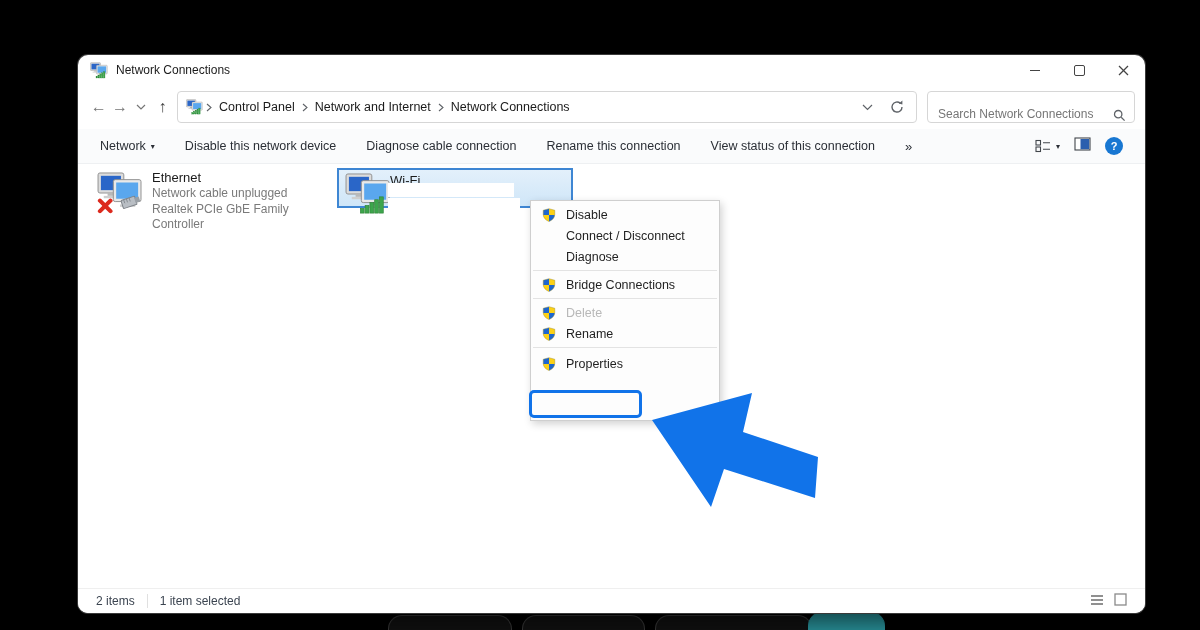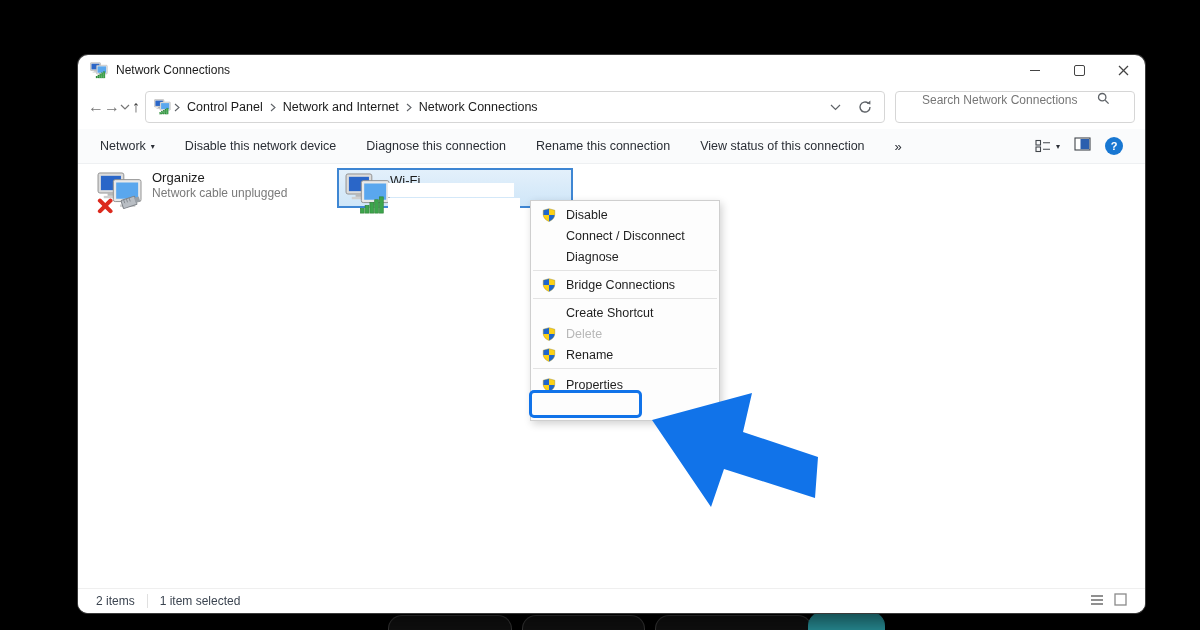--- a/index.html
+++ b/index.html
@@ -22,21 +22,21 @@
   .navrow{position:absolute;left:0;top:30px;right:0;height:44px;display:flex;align-items:center;padding:0 10px;}
   .nav-btn{width:30px;height:30px;display:flex;align-items:center;justify-content:center;
            font-size:16px;color:#767676;}
   .nav-up{color:#3f3f3f;}
   .addressbar{height:30px;flex:0 0 722px;margin-left:4px;border:1px solid #d6d6d6;border-radius:4px;
               display:flex;align-items:center;padding:0 8px;background:#fff;}
   .crumb{font-size:12.5px;color:#1b1b1b;padding:0 4px;white-space:nowrap;}
   .crumb-sep{display:flex;align-items:center;padding:0 3px;}
   .addr-spacer{flex:1;}
   .searchbox{height:30px;flex:0 0 190px;margin-left:10px;border:1px solid #d6d6d6;border-radius:4px;
-             display:flex;align-items:flex-start;background:#fff;padding:0 24px;}
+             display:flex;align-items:flex-end;background:#fff;padding:0 8px;}
   .searchbox input{border:none;outline:none;flex:1;font-size:12px;color:#444;min-width:0;
                    font-family:"Liberation Sans","DejaVu Sans",sans-serif;}
   .searchbox input::placeholder{color:#767676;}
 
   
   .cmdbar{position:absolute;left:0;top:74px;right:0;height:34px;background:#fafbfc;
           border-bottom:1px solid #eef0f2;display:flex;align-items:center;padding:0 22px;}
   .cmd-item{font-size:12.5px;color:#2b2f36;margin-right:30px;white-space:nowrap;}
   .caret{font-size:8px;color:#2b2f36;margin-left:5px;vertical-align:1px;}
   .cmd-overflow{font-size:13px;color:#2b2f36;margin-right:0;}
@@ -192,21 +192,21 @@
         <line x1="8.2" y1="8.2" x2="11.6" y2="11.6" stroke="#5f6368" stroke-width="1.3"></line>
       </svg>
     </div>
   </div>
 
   <div class="cmdbar">
     <span class="cmd-item">
       <span>Network</span><span class="caret">▾</span>
     </span>
     <span class="cmd-item">Disable this network device</span>
-    <span class="cmd-item">Diagnose this connection</span>
+    <span class="cmd-item">Diagnose cable connection</span>
     <span class="cmd-item">Rename this connection</span>
     <span class="cmd-item">View status of this connection</span>
     <span class="cmd-item cmd-overflow">»</span>
     <span class="cmd-right">
       <span style="display:flex;align-items:center;">
         <svg width="16" height="16" viewBox="0 0 16 16">
           <rect x="1" y="2.5" width="4.5" height="4.5" fill="none" stroke="#41464b" stroke-width="1.1"></rect>
           <rect x="1" y="9" width="4.5" height="4.5" fill="none" stroke="#41464b" stroke-width="1.1"></rect>
           <line x1="8" y1="4.7" x2="15" y2="4.7" stroke="#41464b" stroke-width="1.1"></line>
           <line x1="8" y1="11.2" x2="15" y2="11.2" stroke="#41464b" stroke-width="1.1"></line>
@@ -241,22 +241,23 @@
         <line x1="3" y1="3" x2="3" y2="7" stroke="#7d8288" stroke-width="0.8"></line>
         <line x1="6" y1="3" x2="6" y2="7" stroke="#7d8288" stroke-width="0.8"></line>
         <line x1="9" y1="3" x2="9" y2="7" stroke="#7d8288" stroke-width="0.8"></line>
           </g>
       <g stroke="#dc2a1e" stroke-width="4.4" stroke-linecap="round">
         <line x1="3" y1="30" x2="14" y2="41"></line>
             <line x1="14" y1="30" x2="3" y2="41"></line>
           </g>
         </svg></span>
     <div class="conn-text">
-      <div class="conn-name">Organize</div>
+      <div class="conn-name">Ethernet</div>
       <div class="conn-sub">Network cable unplugged</div>
+      <div class="conn-sub">Realtek PCIe GbE Family Controller</div>
     </div>
   </div>
 
   <div class="conn-item conn-wifi">
     <span class="conn-icon monitors-icon"><svg viewBox="0 0 48 44" width="100%" height="100%" preserveAspectRatio="xMidYMid meet">
     <rect x="1" y="1" width="27" height="21" rx="2" fill="#dcdcdc" stroke="#8f8f8f"></rect>
     <rect x="4" y="4" width="21" height="15" fill="#2a66c8"></rect>
     <rect x="11" y="22" width="7" height="3" fill="#b9b9b9"></rect>
     <rect x="7" y="25" width="15" height="2.5" fill="#cfcfcf"></rect>
     <rect x="17" y="8" width="29" height="23" rx="2" fill="#e9e9e9" stroke="#8f8f8f"></rect>
@@ -317,24 +318,20 @@
     <rect x="8" y="0" width="8" height="8" fill="#fcd116"></rect>
     <rect x="0" y="8" width="8" height="8" fill="#fcd116"></rect>
     <rect x="8" y="8" width="8" height="8" fill="#1c66cf"></rect>
   </g>
   <path d="M8 0.8 L14.6 2.6 V7.2 C14.6 11.2 11.8 14 8 15.4 C4.2 14 1.4 11.2 1.4 7.2 V2.6 Z" fill="none" stroke="#9a8a2a" stroke-width="0.5"></path>
             </svg>
           </span>
           <span class="mlabel">Bridge Connections</span>
         </div>
         <div class="menu-sep"></div>
-        <div class="menu-row">
-          <span class="mshield"></span>
-          <span class="mlabel">Create Shortcut</span>
-        </div>
         <div class="menu-row disabled">
           <span class="mshield">
             <svg viewBox="0 0 16 16" width="14" height="14">
   <defs>
                 <clipPath id="sh">
                   <path d="M8 0.8 L14.6 2.6 V7.2 C14.6 11.2 11.8 14 8 15.4 C4.2 14 1.4 11.2 1.4 7.2 V2.6 Z"></path>
                 </clipPath>
               </defs>
   <g clip-path="url(#sh)">
     <rect x="0" y="0" width="8" height="8" fill="#1c66cf"></rect>

